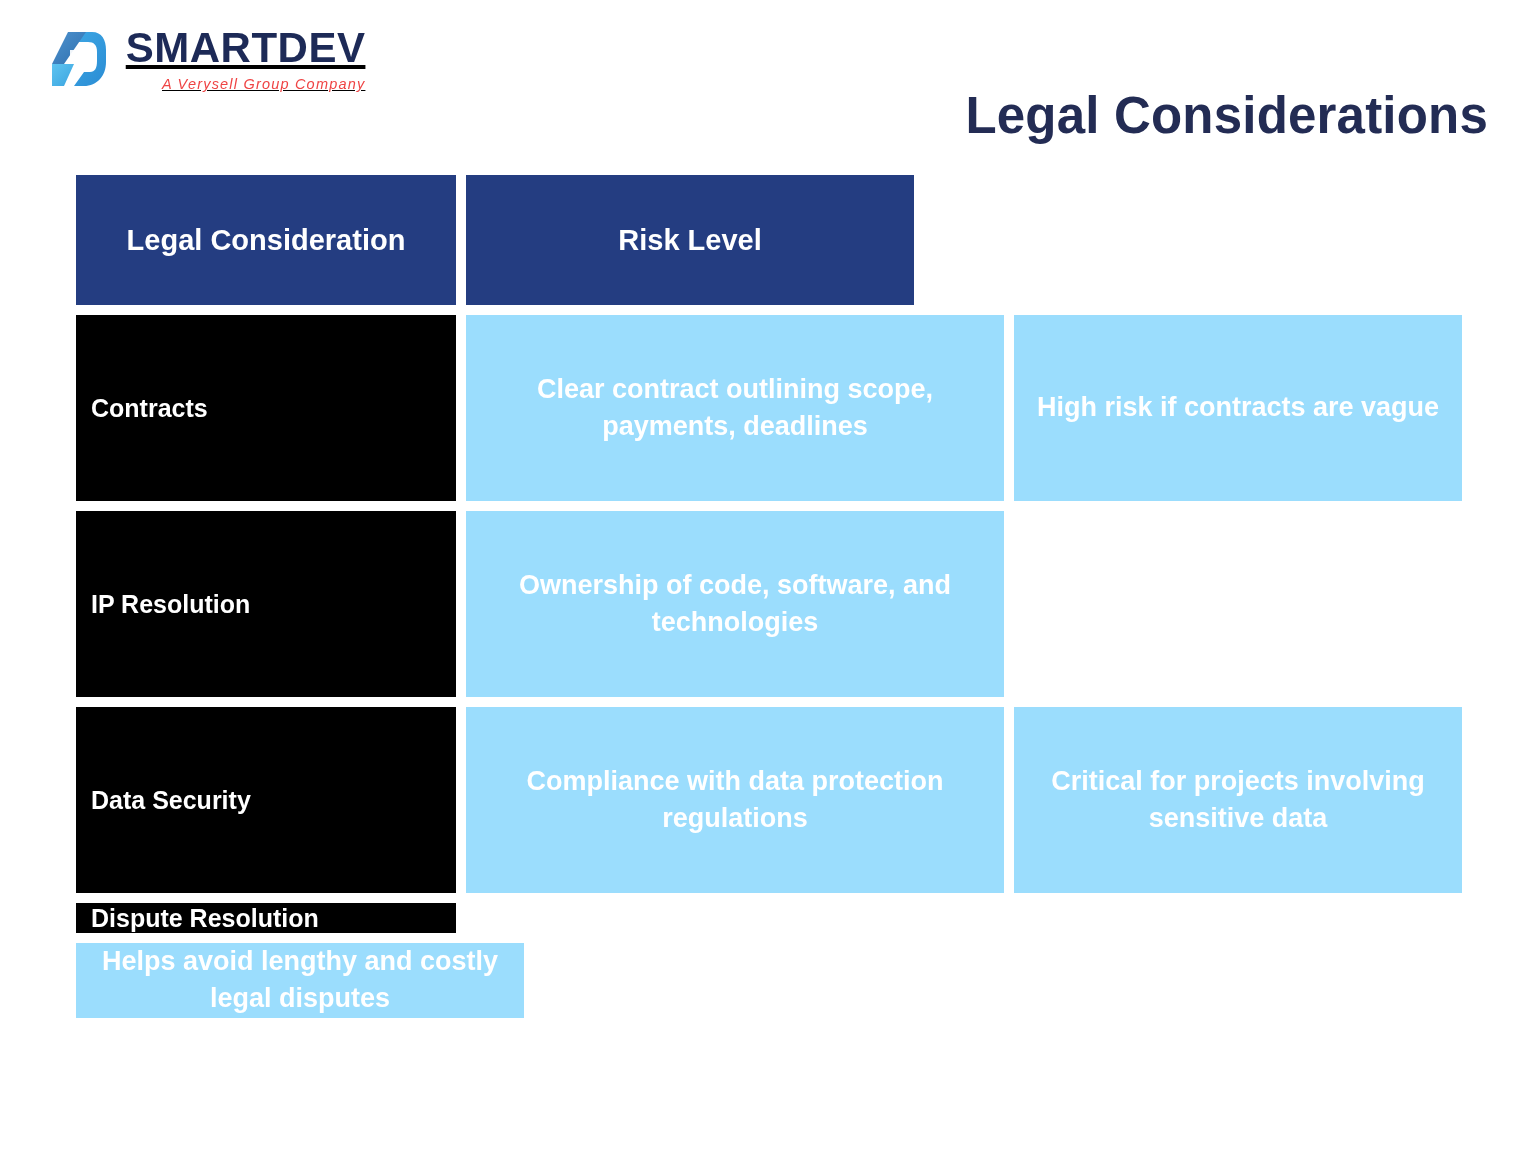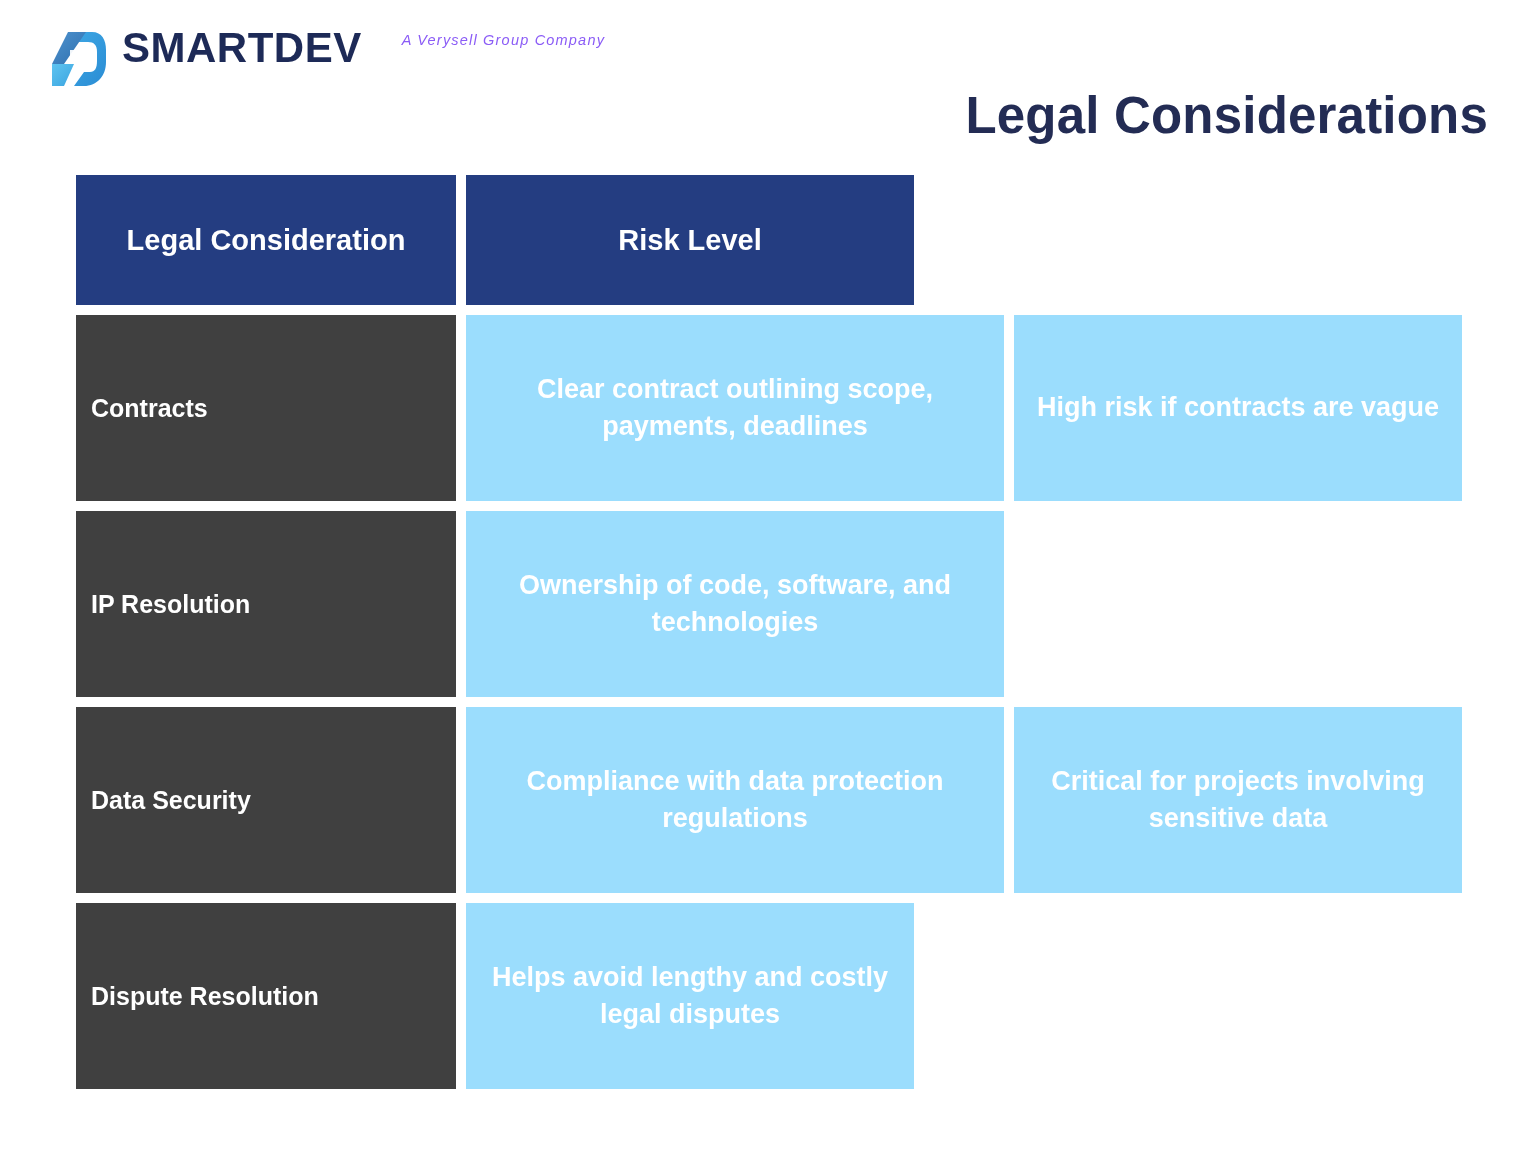--- a/index.html
+++ b/index.html
@@ -35,39 +35,40 @@
   .logo-mark {
     width: 56px;
     height: 62px;
     flex: 0 0 auto;
     margin-top: 2px;
   }
 
   .brand-text {
     margin-left: 16px;
     display: flex;
-    flex-direction: row;
-    align-items: flex-start;
+    flex-direction: column;
+    align-items: flex-end;
+    text-decoration: underline;
   }
 
   .brand-name {
     font-size: 42px;
     font-weight: bold;
     color: #1d2a57;
     letter-spacing: 0.5px;
     line-height: 1.05;
     white-space: nowrap;
   }
 
   .brand-tagline {
     margin-top: 6px;
     margin-left: 40px;
     font-size: 14.5px;
     font-style: italic;
-    color: #8b5cf6;
+    color: #ef4444;
     letter-spacing: 1.2px;
     white-space: nowrap;
   }
 
   .page-title {
     position: absolute;
     right: 48px;
     top: 86px;
     font-size: 51px;
     font-weight: bold;
@@ -83,21 +84,21 @@
     left: 76px;
     top: 175px;
     width: 1386px;
   }
 
   .t-row {
     display: flex;
     gap: 10px;
     margin-bottom: 10px;
   }
-  .t-row:last-child { margin-bottom: 16px; }
+  .t-row:last-child { margin-bottom: 16px; flex-direction: column; }
 
   .t-row.header-row { height: 130px; }
   .t-row.body-row  { height: 186px; }
 
   .cell {
     box-sizing: border-box;
     display: flex;
     align-items: center;
     justify-content: center;
     text-align: center;
@@ -109,21 +110,21 @@
   .col-2 { width: 538px; }
   .col-3 { width: 448px; }
 
   .cell.head {
     background: #243d81;
     font-size: 29px;
     line-height: 1.25;
   }
 
   .cell.label {
-    background: #404040;
+    background: #000000;
     font-size: 25px;
     justify-content: flex-start;
     text-align: left;
     padding-left: 15px;
     line-height: 1.2;
   }
 
   .cell.detail {
     background: #9bddfd;
     font-size: 27px;

